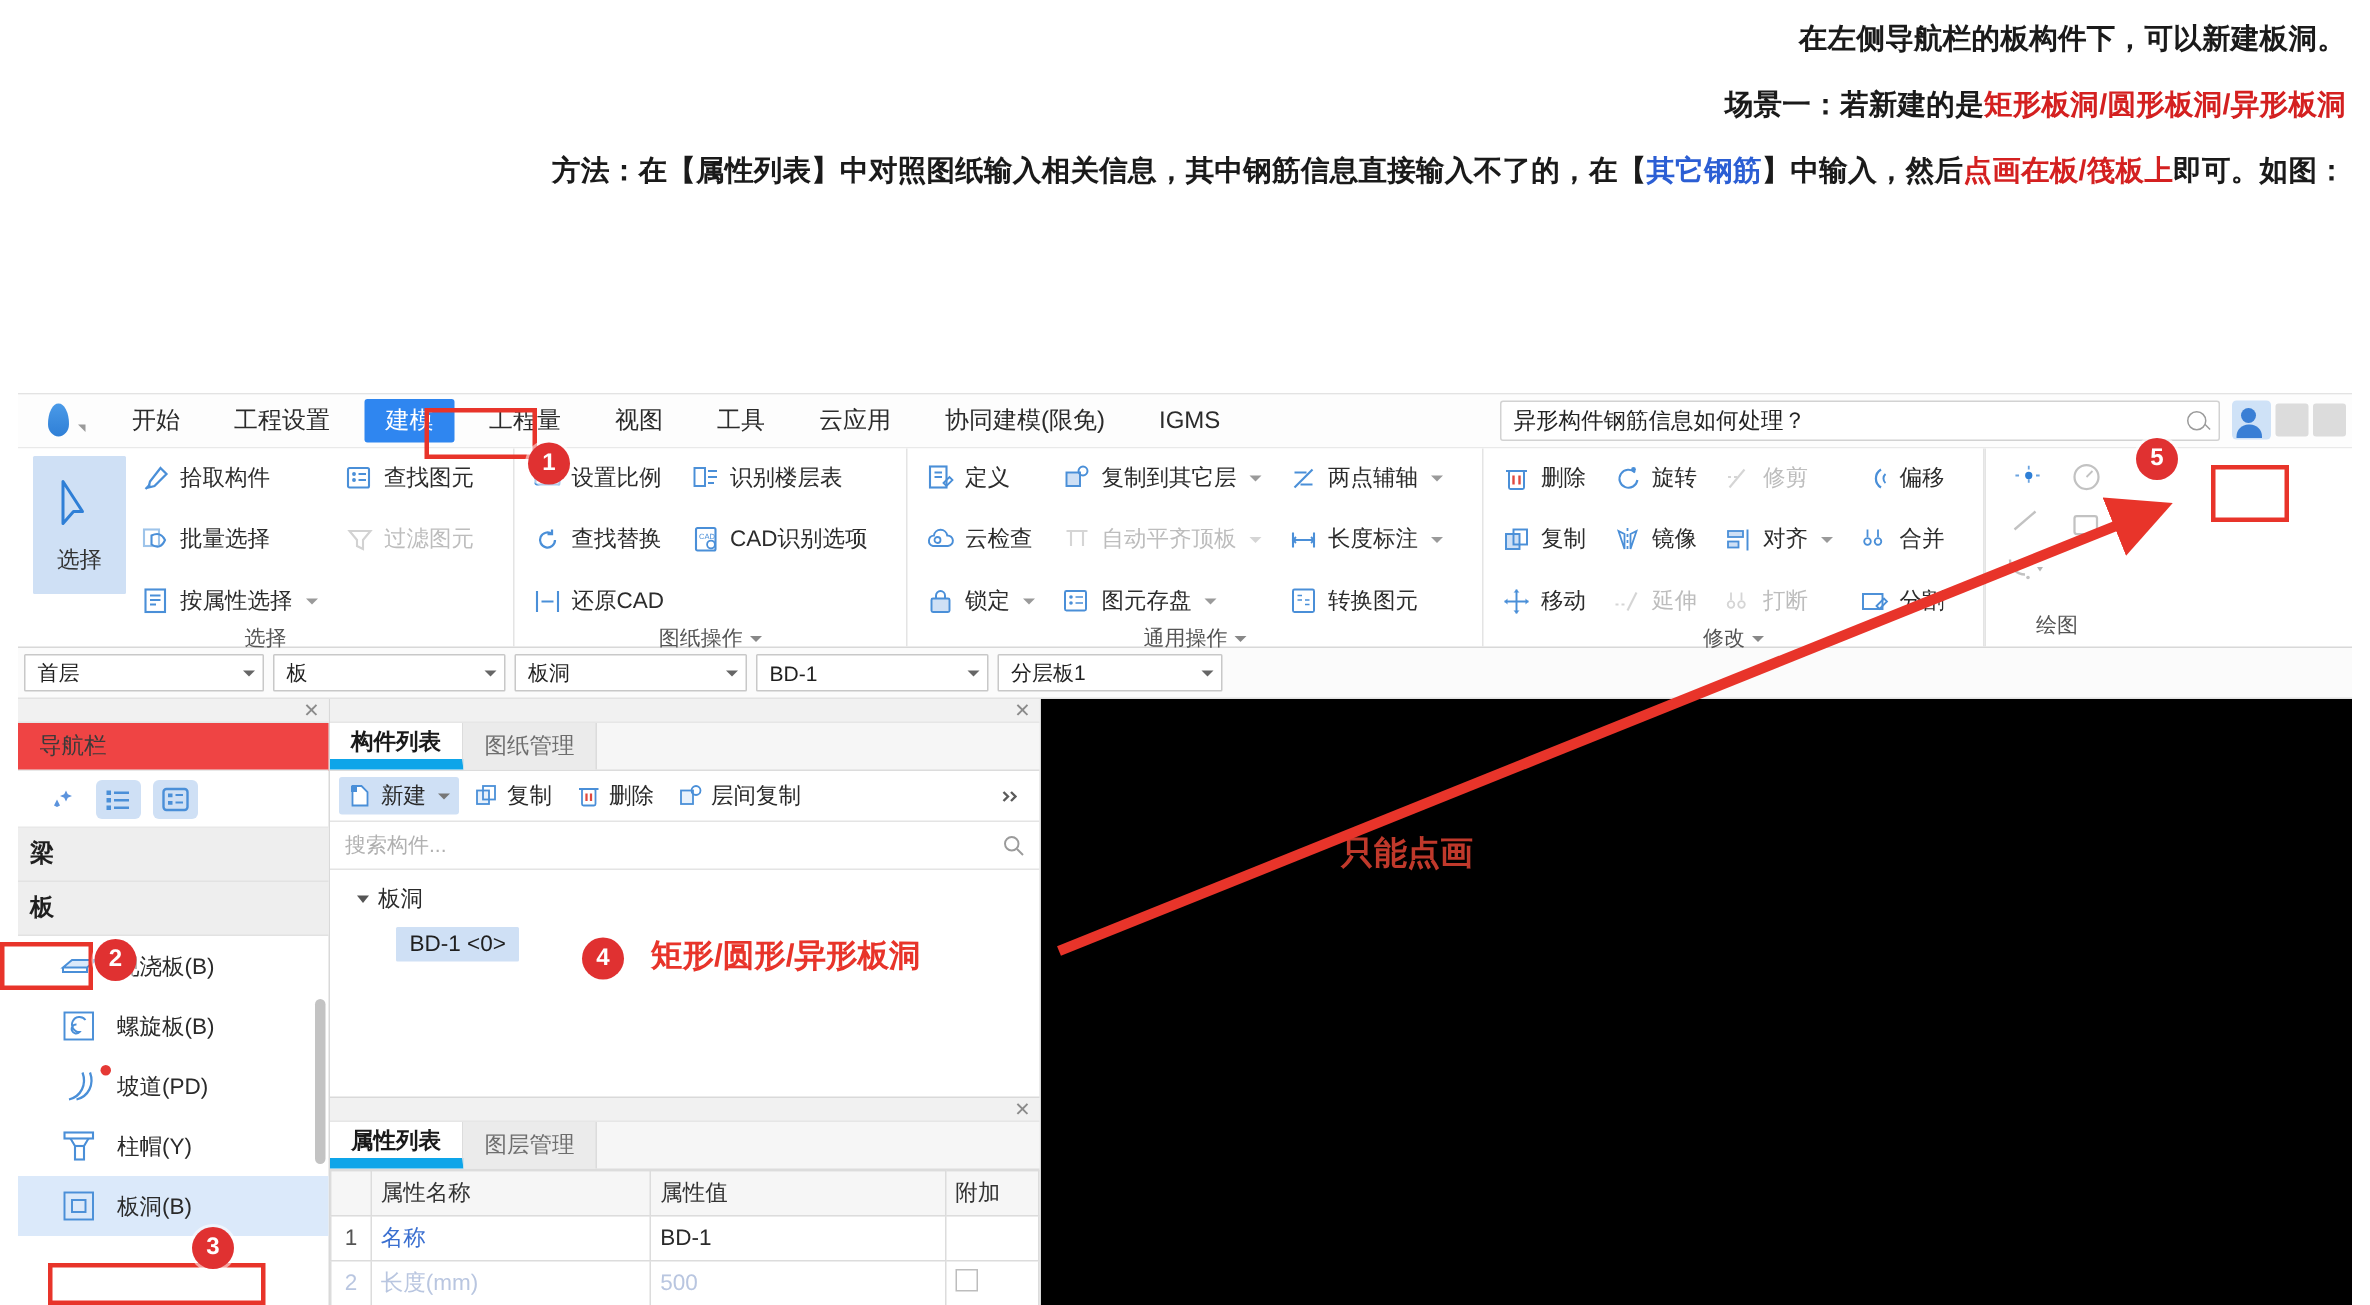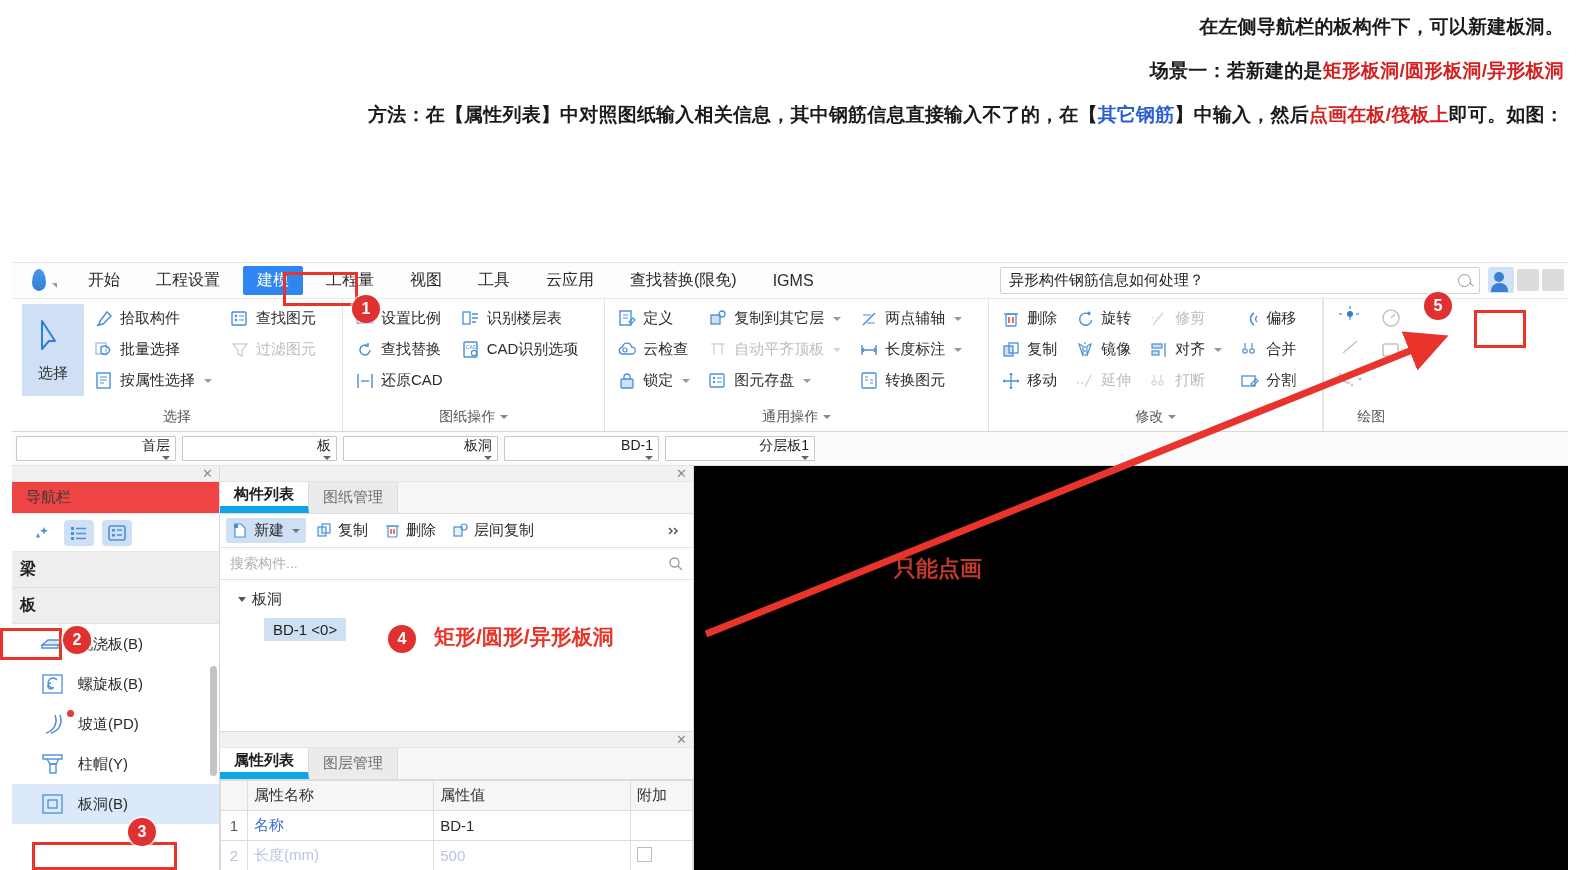--- a/index.html
+++ b/index.html
@@ -141,21 +141,21 @@
     border-left:4px solid transparent;border-right:4px solid transparent;
     border-top:4px solid #888; margin-left:5px; position:relative; top:-2px;
   }
   .bigbtn {
     width:62px; height:92px;
     background:#cfe0f5;
     display:flex; flex-direction:column; align-items:center; justify-content:center;
     gap:6px; margin-right:8px; border-radius:1px;
   }
   .bigbtn .lbl{font-size:15px;color:#333;}
-  .col { display:flex; flex-direction:column; gap:2px; margin-right:14px; }
+  .col { display:flex; flex-direction:column; gap:12px; margin-right:14px; }
   .item {
     display:flex; align-items:center; gap:6px;
     height:29px; font-size:15px; color:#2c2c2c; white-space:nowrap;
     padding:0 2px;
   }
   .item.dim { color:#bdbdbd; }
   .item .ic { width:20px;height:20px;flex:none; display:block; }
   .item .caret{
     width:0;height:0;border-left:4px solid transparent;border-right:4px solid transparent;
     border-top:4px solid #9a9a9a; margin-left:3px;
@@ -168,22 +168,22 @@
   .dbtn { width:34px;height:28px; display:flex;align-items:center;justify-content:center;}
   .dbtn.sel { border:none; }
 
   
   .levelbar {
     height:34px; display:flex; align-items:center; gap:6px;
     padding:0 4px; background:#fbfbfb; border-bottom:1px solid #e2e2e2;
   }
   .sel {
     height:25px; border:1px solid #c8c8c8; background:#fff;
-    display:flex; align-items:flex-end; justify-content:space-between;
-    padding:0 5px 0 8px; font-size:14px; color:#1f1f1f; border-radius:1px;flex-direction:column;
+    display:flex; align-items:center; justify-content:space-between;
+    padding:0 5px 0 8px; font-size:14px; color:#1f1f1f; border-radius:1px;
   }
   .sel .caret{
     width:0;height:0;border-left:4px solid transparent;border-right:4px solid transparent;
     border-top:4px solid #666; margin-left:10px;
   }
   .w1{width:160px;} .w2{width:155px;} .w3{width:155px;} .w4{width:155px;} .w5{width:150px;}
 
   
   .workarea { display:flex; height:calc(608px - 36px - 133px - 34px); }
 
@@ -301,21 +301,21 @@
     <div class="logo-drop"></div>
     <div class="logo-caret"></div>
 
     <div class="tab">开始</div>
     <div class="tab">工程设置</div>
     <div class="tab active">建模</div>
     <div class="tab">工程量</div>
     <div class="tab">视图</div>
     <div class="tab">工具</div>
     <div class="tab">云应用</div>
-    <div class="tab">查找替换(限免)</div>
+    <div class="tab">协同建模(限免)</div>
     <div class="tab">IGMS</div>
 
     <div class="searchbox">
       <div class="txt">异形构件钢筋信息如何处理？</div>
       <div class="mag"></div>
     </div>
     <div class="avatar-wrap">
       <div class="avatar"></div>
       <div class="avatar-blocks">
           <i></i>

